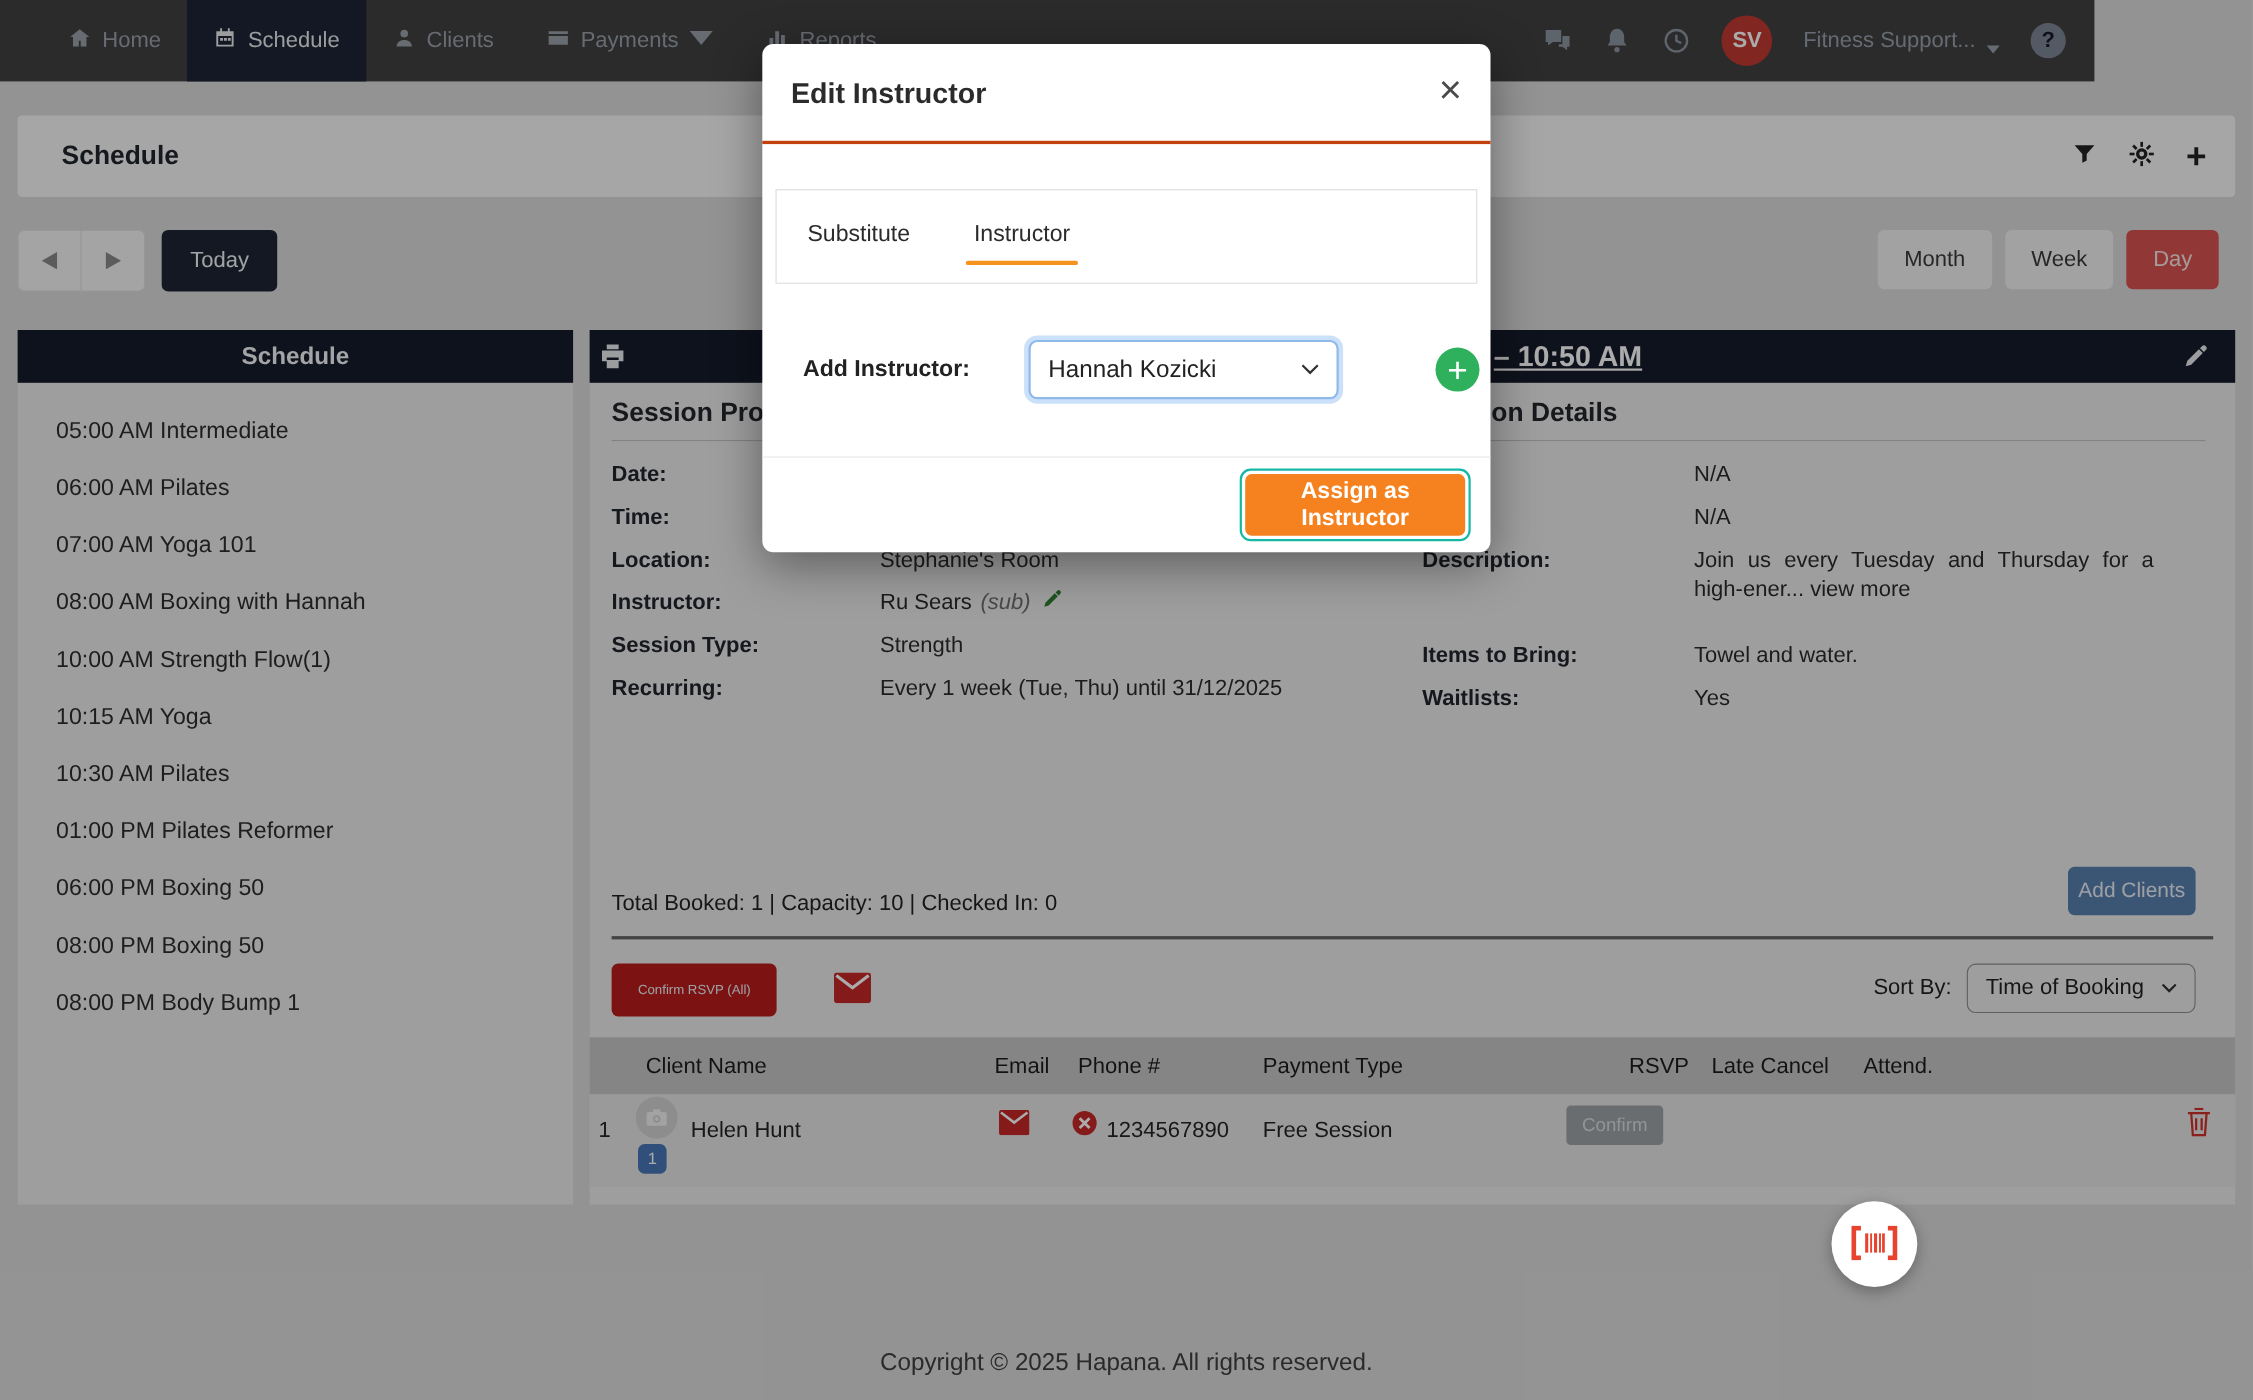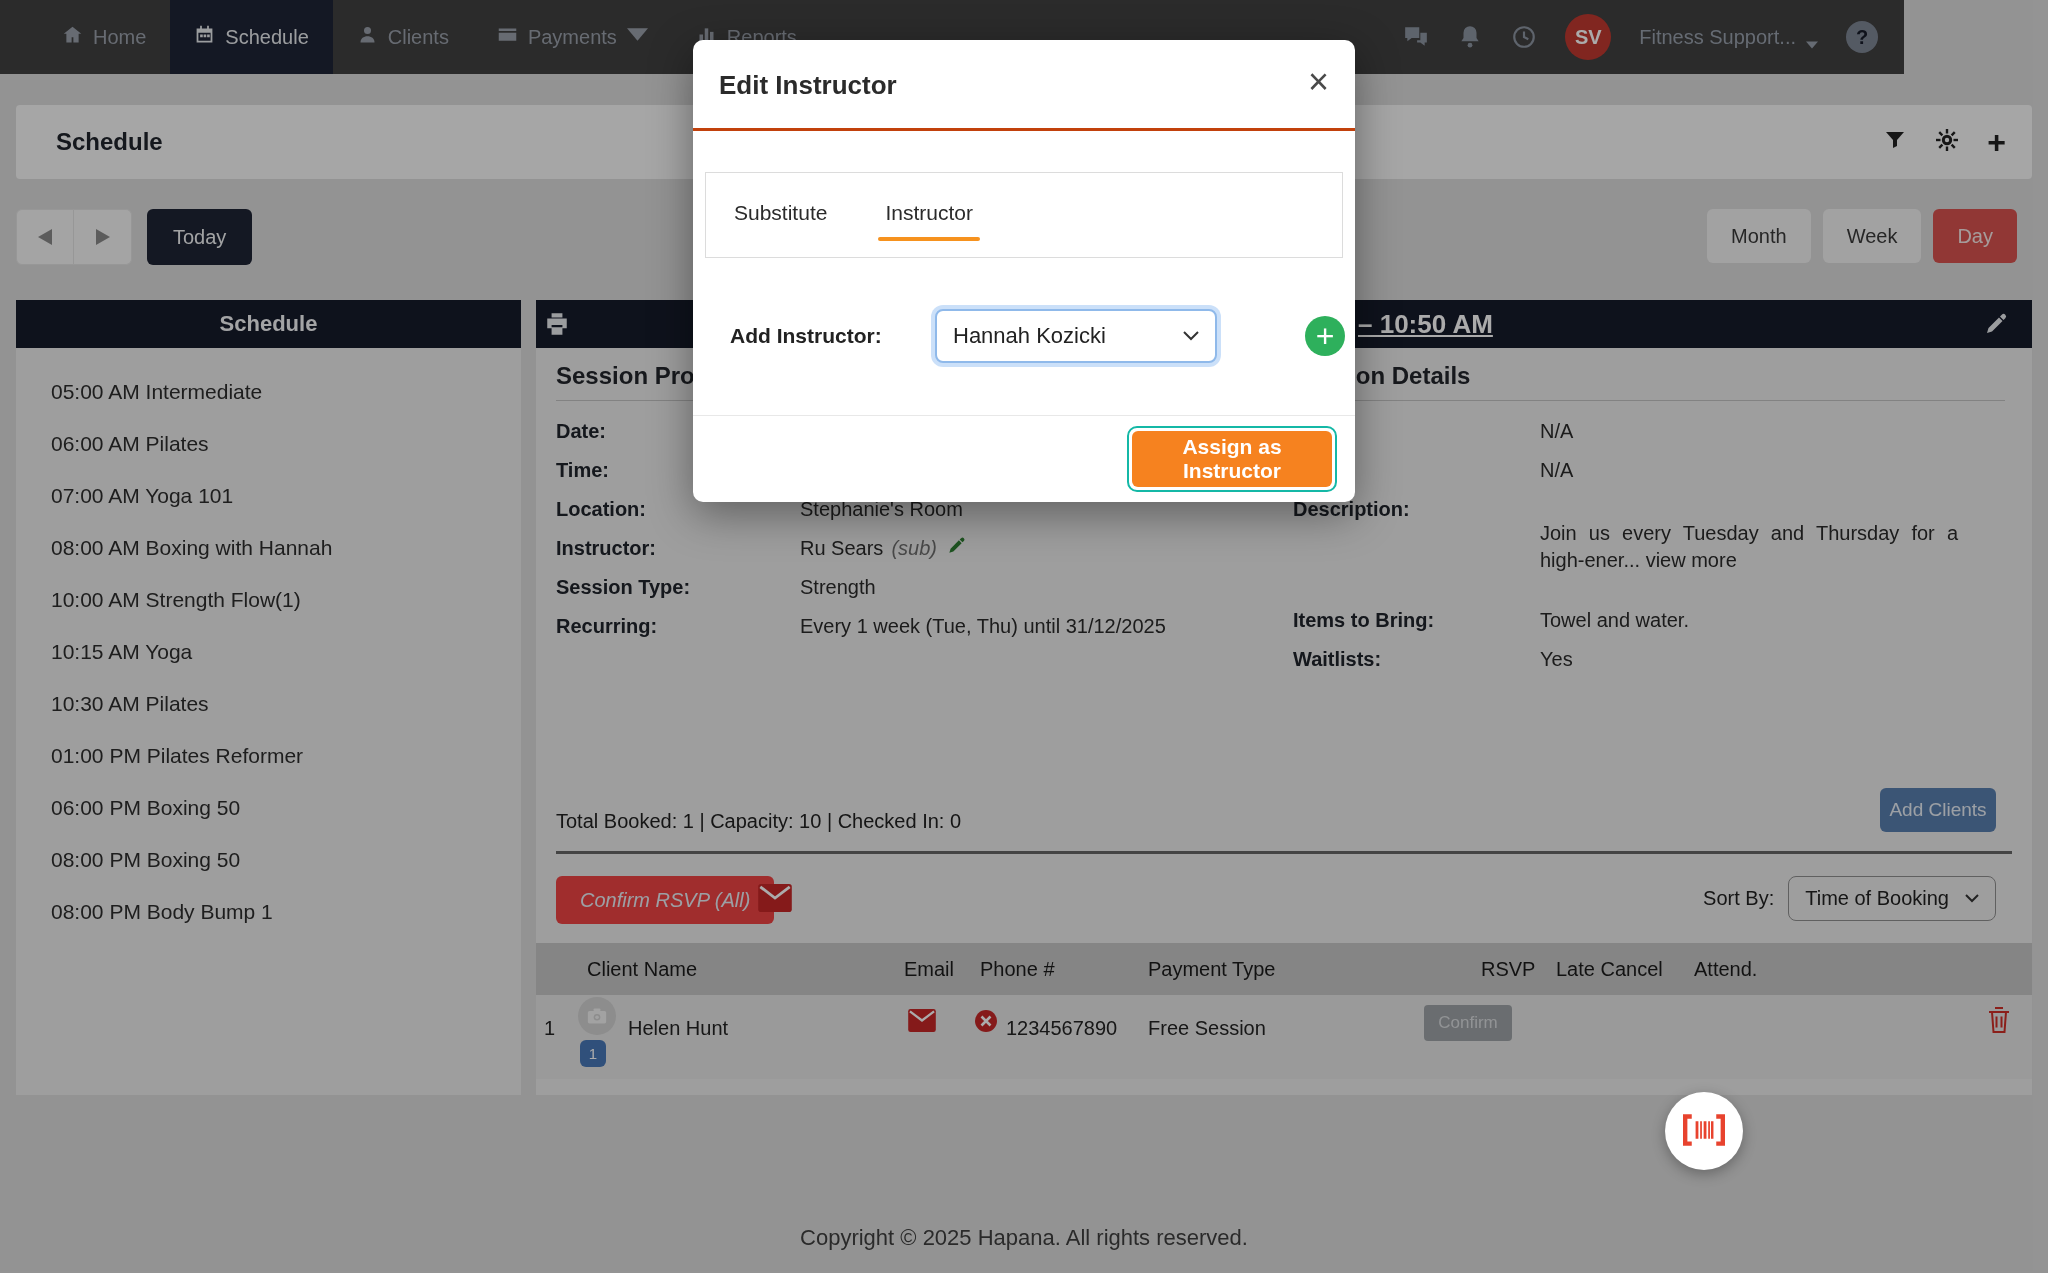--- a/index.html
+++ b/index.html
@@ -54,34 +54,34 @@
   .bar-pencil svg { width:24px; height:24px; fill:currentColor; }
 
   .content { position:absolute; left:0; top:48px; width:1496px; height:747px; }
   .sec-head { position:absolute; font-size:24px; font-weight:bold; color:#23262c; }
   .sec-rule { position:absolute; width:712px; height:1px; background:#c2c2c2; }
   .prop-col { position:absolute; width:712px; }
   .prow { display:flex; margin-bottom:12px; font-size:20px; line-height:27px; color:#2b2b2b; }
   .prow .lb { font-weight:bold; color:#20242c; flex:0 0 244px; }
   .prop-col.right .prow .lb { flex:0 0 247px; }
   .prow.desc { margin-bottom:33px; }
-  .desc-val { width:418px; text-align:justify;margin-top:24px; }
+  .desc-val { width:418px; text-align:justify; }
   .sub-note { font-style:italic; color:#6d6d6d; margin-left:8px; }
   .mini-pencil { color:#2e7d32; margin-left:10px; cursor:pointer; }
   .mini-pencil svg { width:19px; height:19px; fill:currentColor; }
 
   .btabs { position:absolute; left:20px; top:372px; width:1456px; height:60px; border-bottom:1px solid #c2c2c2; display:flex; align-items:flex-end; }
   .btab { font-size:20px; color:#2b2b2b; padding:15px 26px; cursor:pointer; }
   .btab.active { border:1px solid #c2c2c2; border-bottom:1px solid #ececec; margin-bottom:-1px; background:#ececec; border-radius:3px 3px 0 0; }
 
   .summary { position:absolute; left:20px; top:462px; font-size:20px; color:#222; }
   .add-clients { position:absolute; right:36px; top:440px; width:116px; height:44px; background:#597FAF; color:#e9eff6; font-size:19px; border:none; border-radius:6px; cursor:pointer; }
   .dark-rule { position:absolute; left:20px; top:503px; width:1456px; height:3px; background:#666; }
 
-  .confirm-all { position:absolute; left:20px; top:528px; height:48px; padding:0 24px; background:#ef4444; color:#e9eff6; font-size:20px; border:none; border-radius:6px; cursor:pointer;font-style:italic; }
+  .confirm-all { position:absolute; left:20px; top:528px; height:48px; padding:0 24px; background:#b91c1c; color:#e9eff6; font-size:12px; border:none; border-radius:6px; cursor:pointer; }
   .mail-action { position:absolute; left:222px; top:536px; cursor:pointer; }
   .mail-action svg { width:34px; height:28px; }
   .sort-wrap { position:absolute; right:36px; top:528px; display:flex; align-items:center; gap:14px; }
   .sort-label { font-size:20px; color:#222; }
   .sort-select { border:1.5px solid #8f8f8f; border-radius:8px; padding:10px 16px; font-size:20px; color:#222; display:flex; align-items:center; gap:16px; cursor:pointer; }
   .sort-select svg { width:14px; height:9px; fill:none; stroke:#333; stroke-width:2; }
 
   .thead { position:absolute; left:0; top:595px; width:1496px; height:52px; background:#c6c6c6; }
   .thead span { position:absolute; top:0; line-height:52px; font-size:20px; color:#1c1c1c; }
   .trow { position:absolute; left:0; top:647px; width:1496px; height:84px; background:#e6e6e6; }

